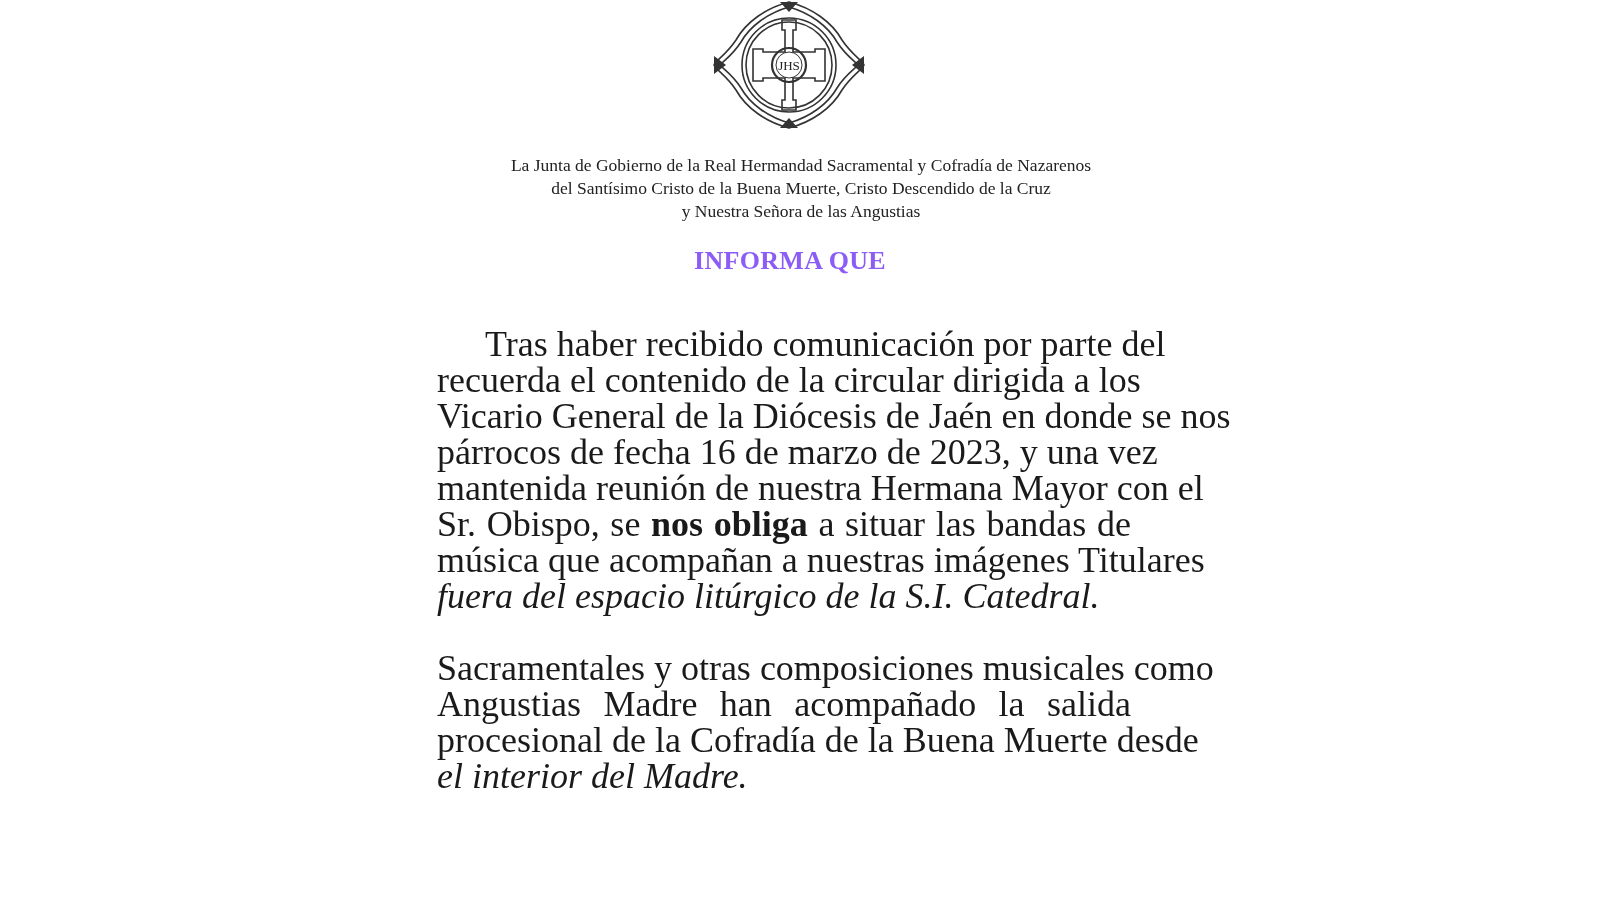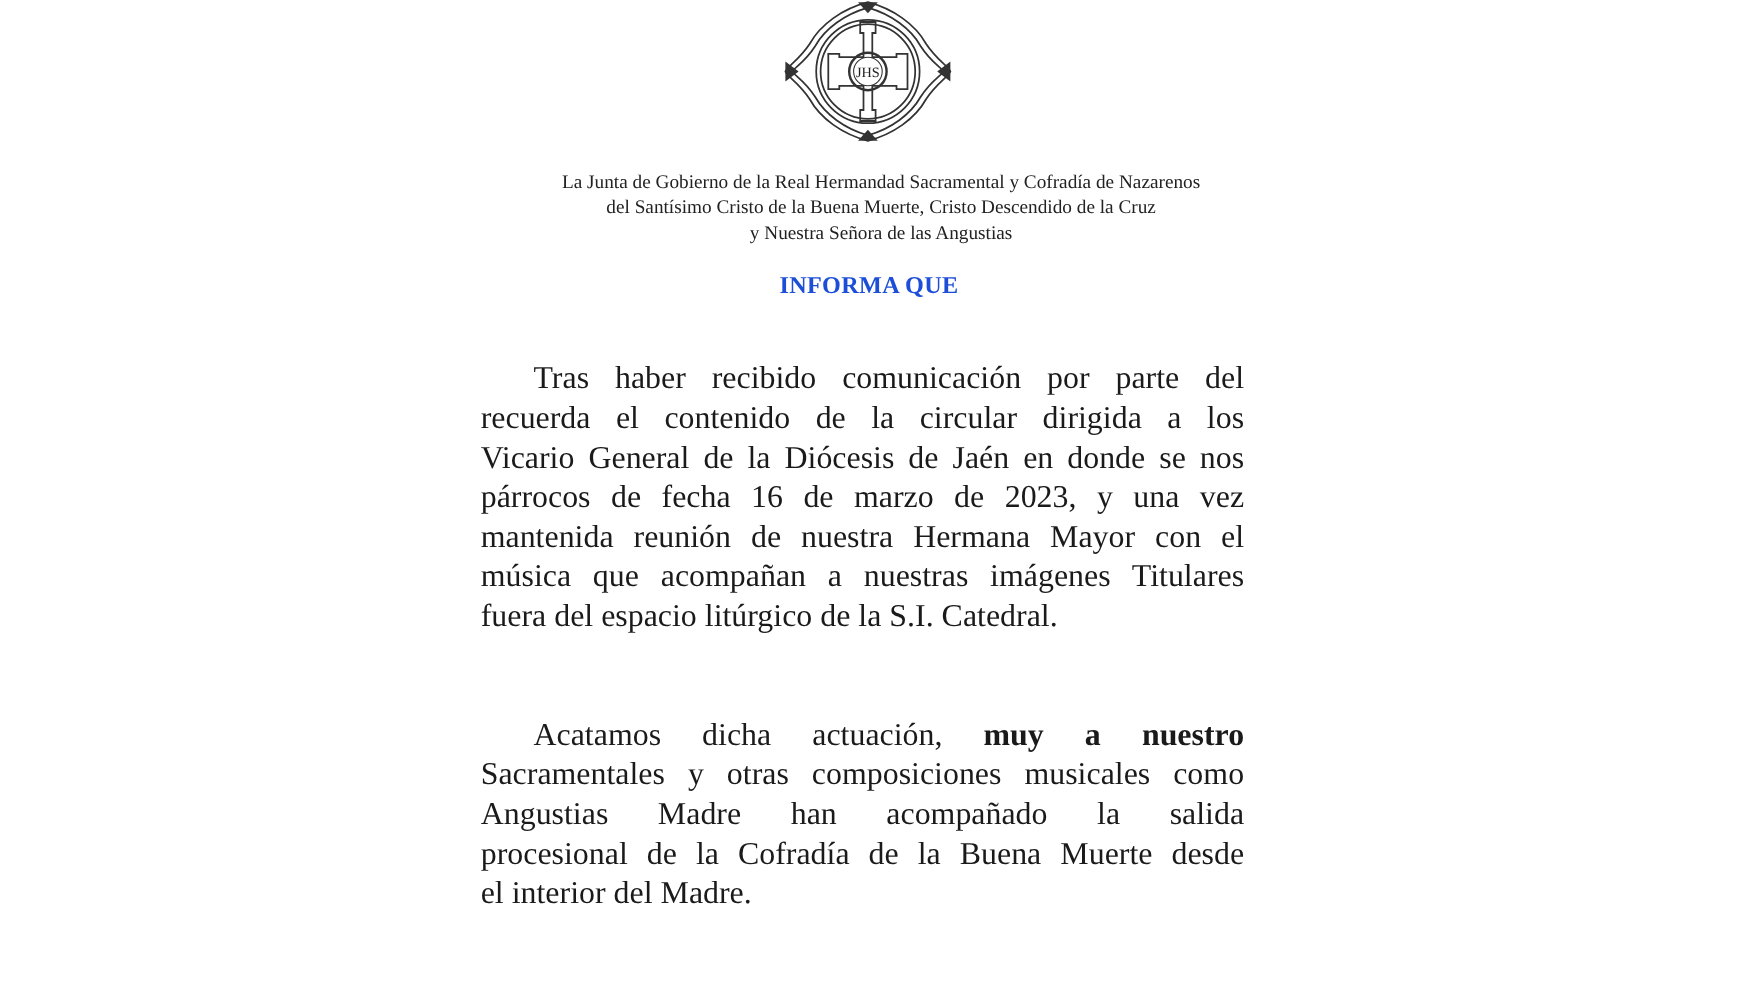--- a/index.html
+++ b/index.html
@@ -1,24 +1,24 @@
 <!DOCTYPE html>
 <html><head>
 <meta charset="utf-8">
 <style>
   html, body { margin:0; padding:0; background:#ffffff; }
   body { width:1600px; height:900px; overflow:hidden; position:relative; font-family:"Liberation Serif","DejaVu Serif",serif; color:#1a1a1a; }
   .emblem { position:absolute; left:712px; top:0; width:154px; height:130px; }
   .header { position:absolute; left:411px; width:780px; top:154px; text-align:center; font-size:17.5px; line-height:23px; color:#222; }
   .header div { white-space:nowrap; }
-  .title { position:absolute; left:400px; width:780px; top:246px; text-align:center; font-weight:bold; font-size:22px; letter-spacing:0.3px; color:#1d4ed8; }
-  .body { position:absolute; left:437px; width:694px; font-size:29px; line-height:36px; color:#1a1a1a; }
+  .title { position:absolute; left:400px; width:780px; top:246px; text-align:center; font-weight:bold; font-size:26px; letter-spacing:0.3px; color:#8b5cf6; }
+  .body { position:absolute; left:437px; width:694px; font-size:36px; line-height:36px; color:#1a1a1a; }
   .para { text-align:justify; text-align-last:left; margin:0; }
   .para .line { display:block; text-align:justify; text-align-last:justify; white-space:nowrap; }
-  .para .line.last { text-align-last:left; }
+  .para .line.last { text-align-last:left;font-style:italic; }
   .indent { padding-left:48px; }
   b { font-weight:bold; }
   #p1 { top:326px; }
   #p2 { top:650px; }
 </style>
 </head>
 <body>
 
 <div class="emblem">
   <svg width="154" height="130" viewBox="0 0 154 130">
@@ -49,26 +49,26 @@
 
 <div class="title">INFORMA QUE</div>
 
 <div class="body" id="p1">
   <p class="para">
     <span class="line indent">Tras haber recibido comunicación por parte del</span>
     <span class="line">recuerda el contenido de la circular dirigida a los</span>
     <span class="line">Vicario General de la Diócesis de Jaén en donde se nos</span>
     <span class="line">párrocos de fecha 16 de marzo de 2023, y una vez</span>
     <span class="line">mantenida reunión de nuestra Hermana Mayor con el</span>
+    <span class="line"><span>Sr. Obispo, se </span><b>nos obliga</b><span> a situar las bandas de</span></span>
     <span class="line">música que acompañan a nuestras imágenes Titulares</span>
     <span class="line last">fuera del espacio litúrgico de la S.I. Catedral.</span>
   </p>
 </div>
 
 <div class="body" id="p2">
   <p class="para">
-    <span class="line indent"><span>Acatamos dicha actuación, </span><b>muy a nuestro</b></span>
     <span class="line">Sacramentales y otras composiciones musicales como</span>
     <span class="line">Angustias Madre han acompañado la salida</span>
     <span class="line">procesional de la Cofradía de la Buena Muerte desde</span>
     <span class="line last">el interior del Madre.</span>
   </p>
 </div>
 
 </body></html>

